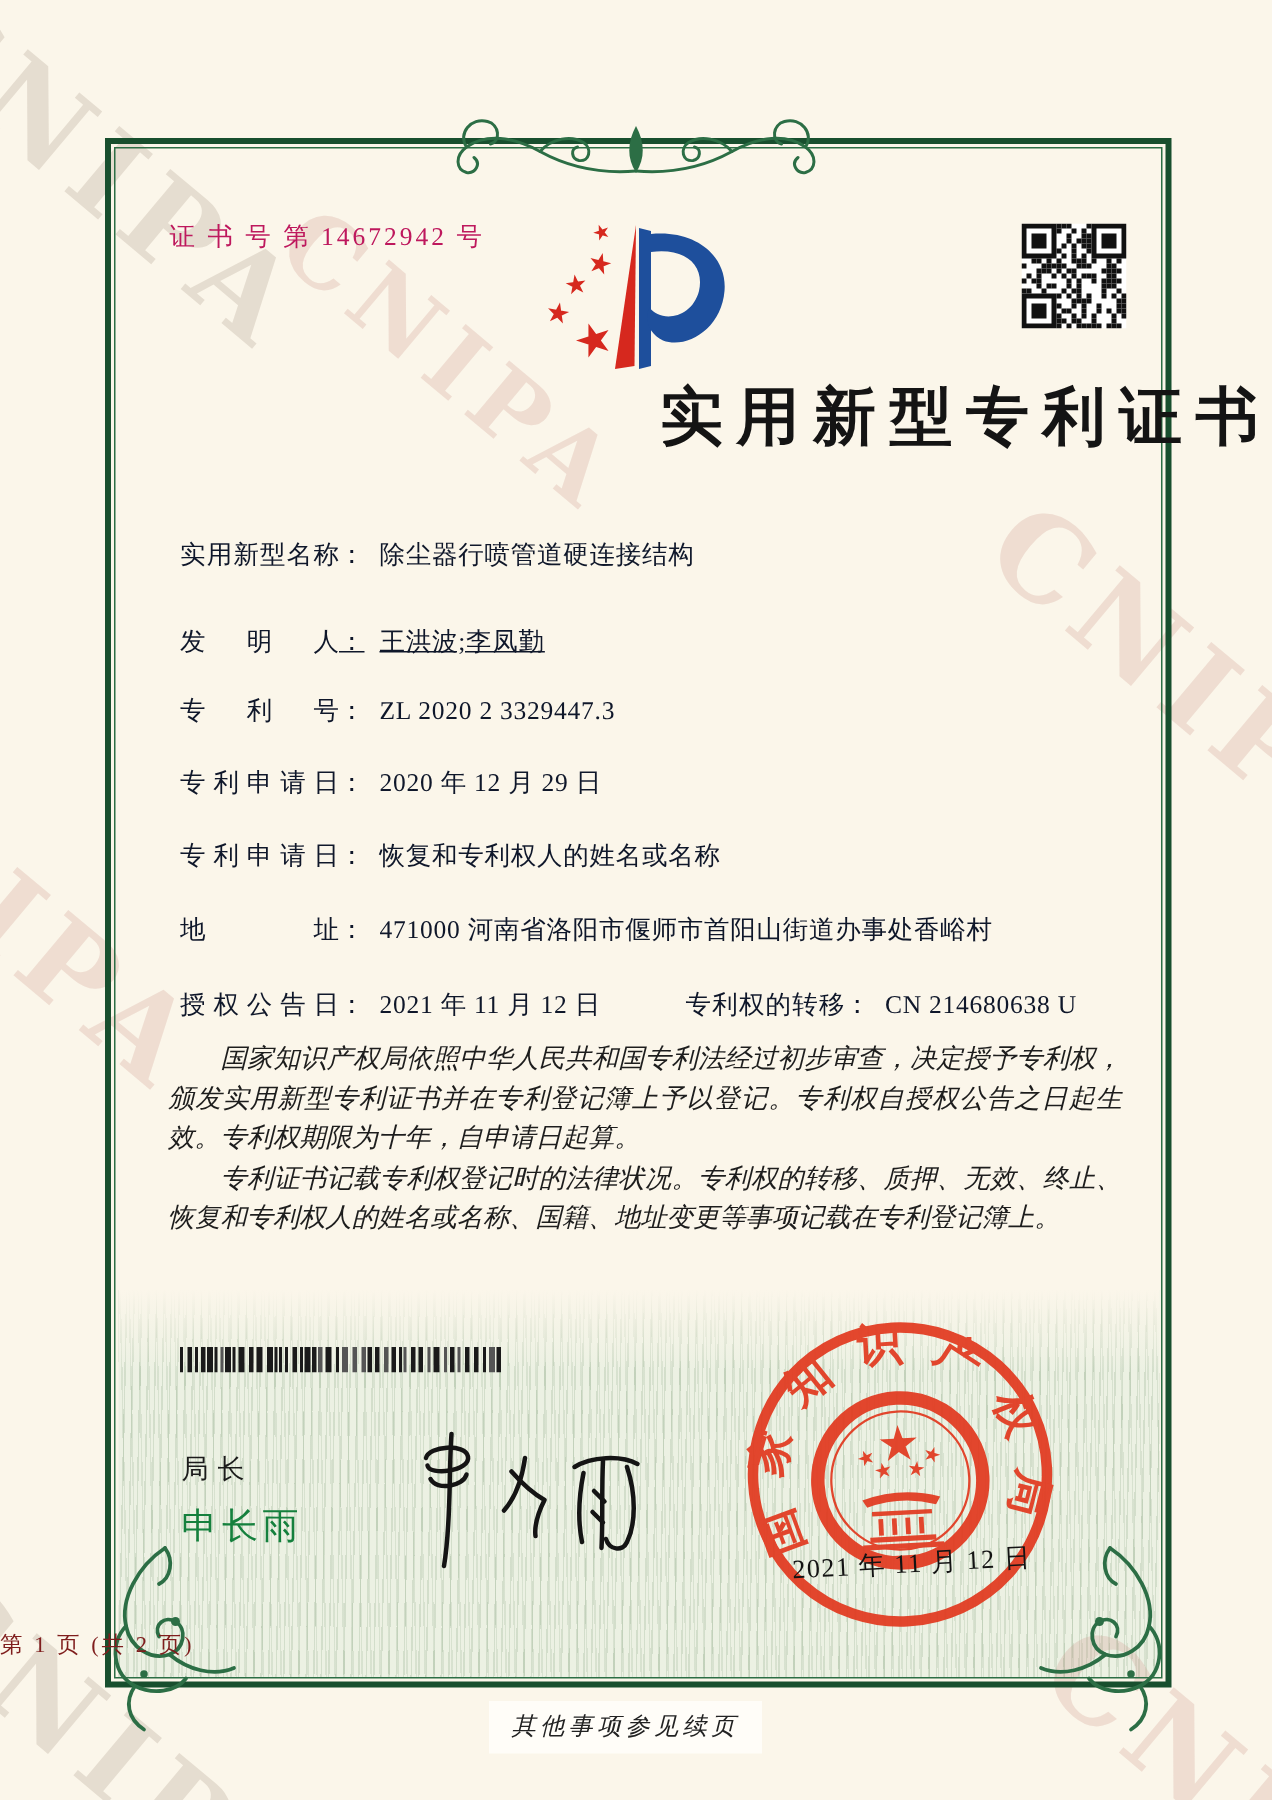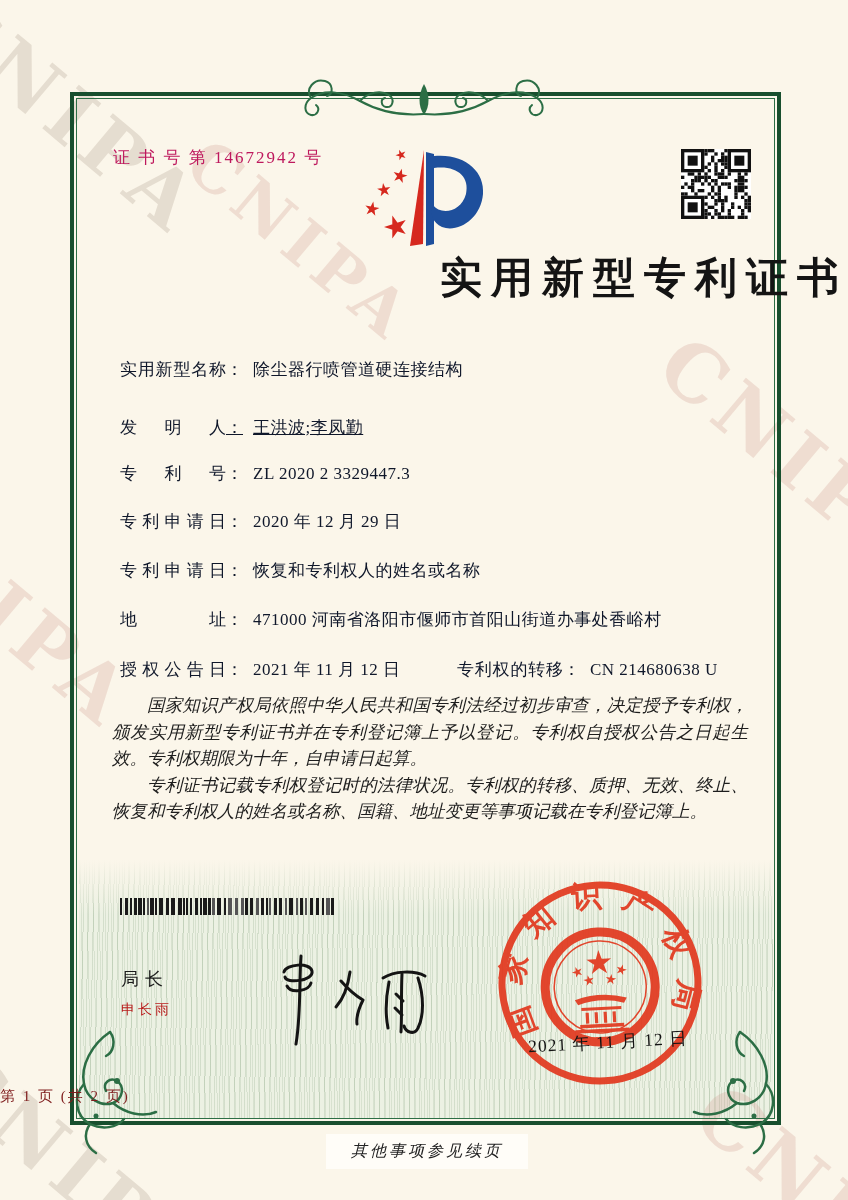--- a/index.html
+++ b/index.html
@@ -35,26 +35,26 @@
          letter-spacing:9px;color:#141414;font-family:Liberation Mono, monospace;}
   .frow{left:120px;font-size:17px;color:#0f172a;white-space:nowrap;}
   .flabel{display:inline-block;width:106px;text-align:justify;text-align-last:justify;}
   .colon{margin-right:10px;}
   .fval{letter-spacing:0.5px;}
   .gapval{display:inline-block;width:204px;letter-spacing:0.5px;}
   .paras{left:112px;top:692px;width:636px;font-size:17.5px;line-height:26.5px;
          font-style:italic;color:#1d1d1d;text-align:justify;}
   .paras p{margin:0;text-indent:35px;}
   .sig-title{left:121px;top:967px;font-size:18px;letter-spacing:6px;color:#1b1b1b;z-index:5;}
-  .sig-name{left:121px;top:1001px;font-size:14px;letter-spacing:3px;color:#b91c1c;z-index:5;}
+  .sig-name{left:121px;top:1001px;font-size:24px;letter-spacing:3px;color:#15803d;z-index:5;}
   .seal-date{left:528px;top:1030px;font-size:17.5px;letter-spacing:1px;color:#131313;
              z-index:6;transform:rotate(-3deg);white-space:nowrap;}
   .page-num{left:0;right:0;top:1087px;text-align:left;font-size:15px;
             letter-spacing:2px;color:#7f1d1d;z-index:5;}
-  .cont-note{left:326px;top:1134px;background:#fffdf8;padding:7px 25px;font-size:16px;
+  .cont-note{left:326px;top:1134px;background:#fffdf8;padding:7px 15px;font-size:16px;
              letter-spacing:3px;color:#222;z-index:4;font-style:italic;}
 
   svg{display:block;}
   .logo{left:360px;top:142px;z-index:4;}
   .qr{left:681px;top:149px;z-index:4;}
   .barcode{left:120px;top:898px;z-index:4;}
   .signature{left:262px;top:944px;z-index:5;}
   .seal{left:494px;top:877px;z-index:5;opacity:0.93;transform:rotate(-3deg);}
 </style>
 </head>

